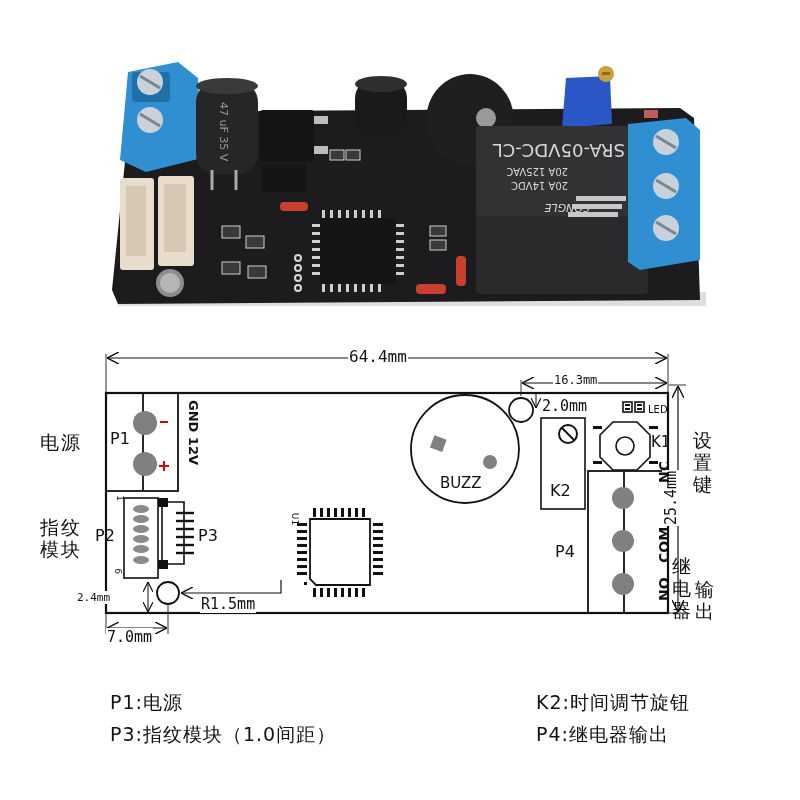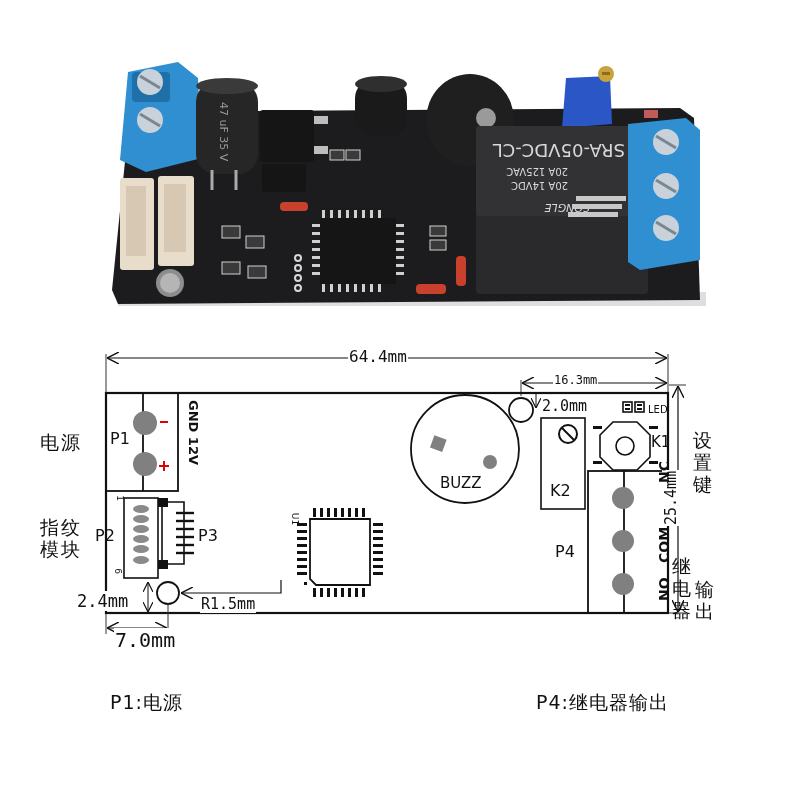--- a/index.html
+++ b/index.html
@@ -267,22 +267,22 @@
     <line x1="669" y1="385" x2="686" y2="385" stroke="#333" stroke-width="1"></line>
     <line x1="669" y1="613" x2="686" y2="613" stroke="#333" stroke-width="1"></line>
     <line x1="678" y1="386" x2="678" y2="612" stroke="#111" stroke-width="1.2" marker-start="url(#ar)" marker-end="url(#ar)"></line>
   </svg>
 
   
   <div class="dim" style="left:348px; top:17px; font-size:16px;">64.4mm</div>
   <div class="dim" style="left:553px; top:43px; font-size:12px;">16.3mm</div>
   <div class="dim" style="left:541px; top:67px; font-size:15px;">2.0mm</div>
   <div class="dim" style="left:200px; top:237px; font-size:15px;margin-top:28px;">R1.5mm</div>
-  <div class="dim" style="left:76px; top:261px; font-size:17px;">2.4mm</div>
-  <div class="dim" style="left:114px; top:298px; font-size:20px;">7.0mm</div>
+  <div class="dim" style="left:76px; top:261px; font-size:11px;">2.4mm</div>
+  <div class="dim" style="left:106px; top:298px; font-size:15px;">7.0mm</div>
   <div class="dim" style="left:662px; top:196px; font-size:15px; transform:rotate(-90deg); transform-origin:left top;">25.4mm</div>
 
   
   <div class="abs" style="left:110px; top:99px; font-size:16px;">P1</div>
   <div class="abs" style="left:201px; top:70px; font-size:13px; font-weight:bold; transform:rotate(90deg); transform-origin:left top; white-space:nowrap;">GND 12V</div>
   <div class="abs" style="left:95px; top:196px; font-size:16px;">P2</div>
   <div class="abs" style="left:117px; top:163px; font-size:9px; transform:rotate(90deg);">1</div>
   <div class="abs" style="left:115px; top:236px; font-size:9px; transform:rotate(90deg);">6</div>
   <div class="abs" style="left:198px; top:196px; font-size:16px;">P3</div>
   <div class="abs" style="left:289px; top:184px; font-size:9px; transform:rotate(90deg);">U1</div>
@@ -299,16 +299,18 @@
   <div class="lbl" style="left:40px; top:101px;">电源</div>
   <div class="lbl" style="left:40px; top:186px;">指纹</div>
   <div class="lbl" style="left:40px; top:208px;">模块</div>
   <div class="lbl" style="left:693px; top:99px;">设置键</div>
   <div class="lbl" style="left:672px; top:225px;text-align:right;">继电器</div>
   <div class="lbl" style="left:695px; top:248px;">输出</div>
 </div>
 
 <div class="legend" style="left:110px; top:686px;">
   <div><span>P1</span><span>:</span><span>电源</span></div>
+  <div><span>P3</span><span>:</span><span>指纹模块（1.0间距）</span></div>
 </div>
 <div class="legend" style="left:536px; top:686px;">
+  <div><span>K2</span><span>:</span><span>时间调节旋钮</span></div>
   <div><span>P4</span><span>:</span><span>继电器输出</span></div>
 </div>
 
 </body></html>

